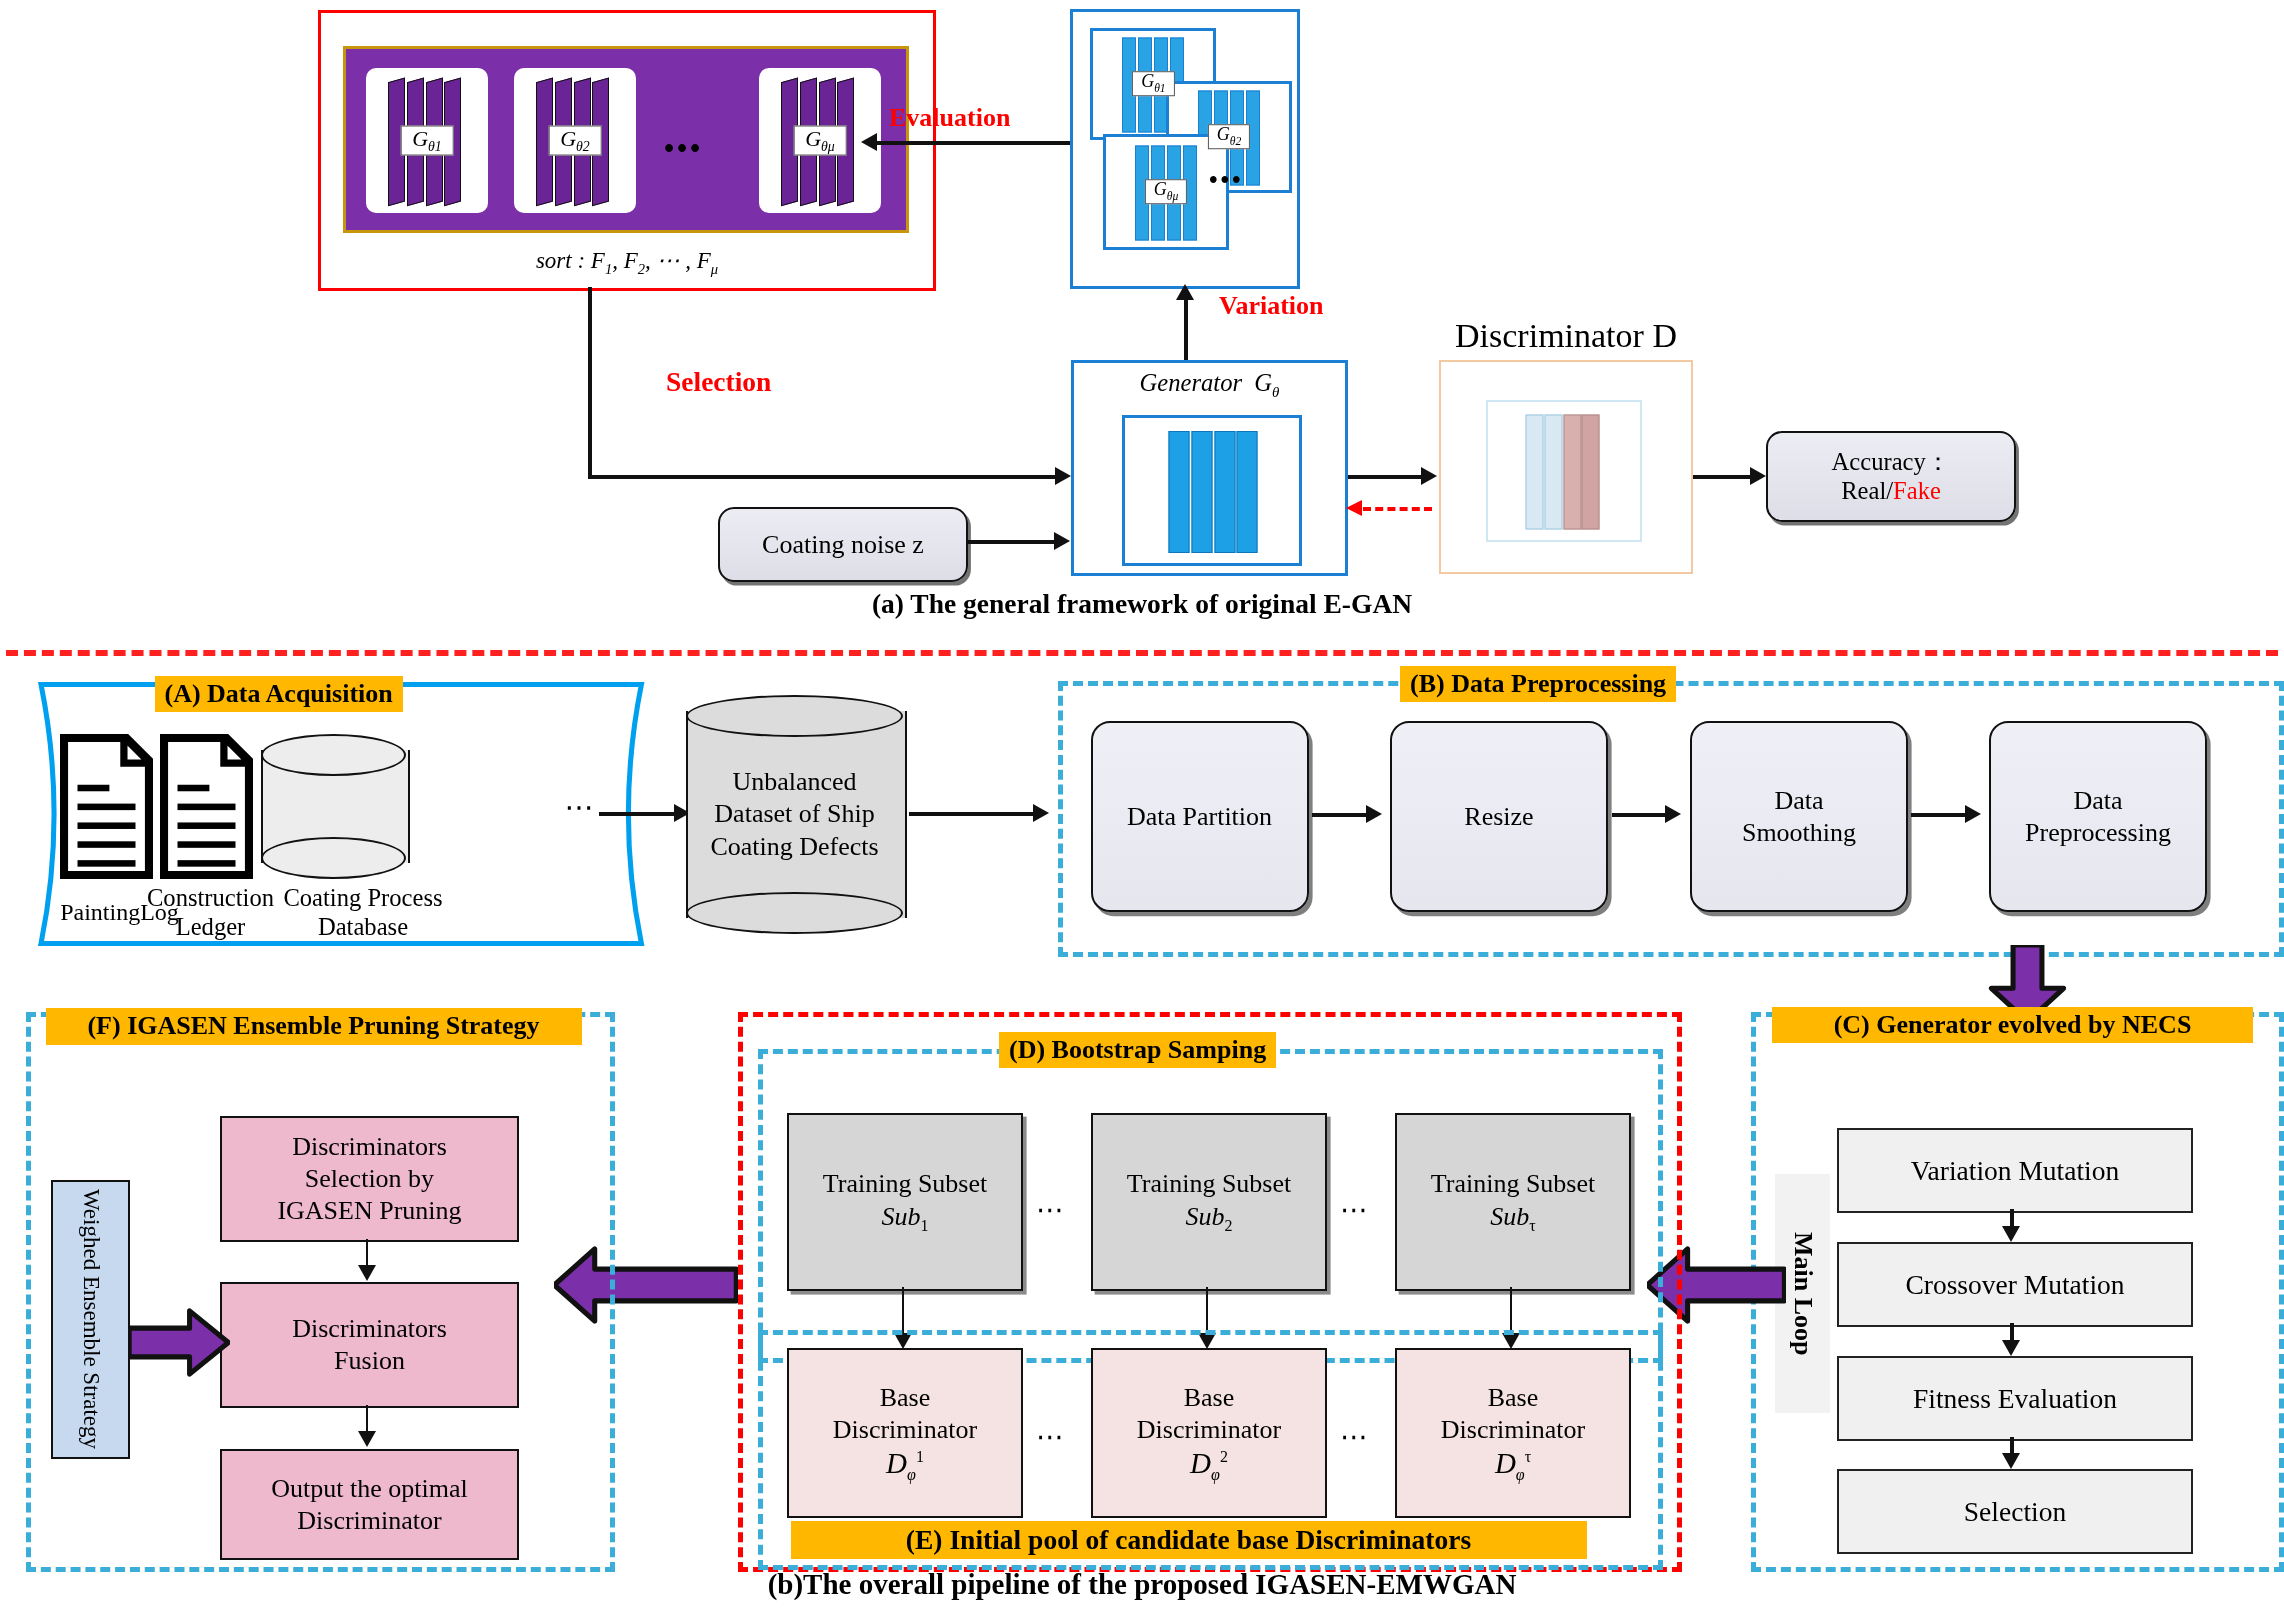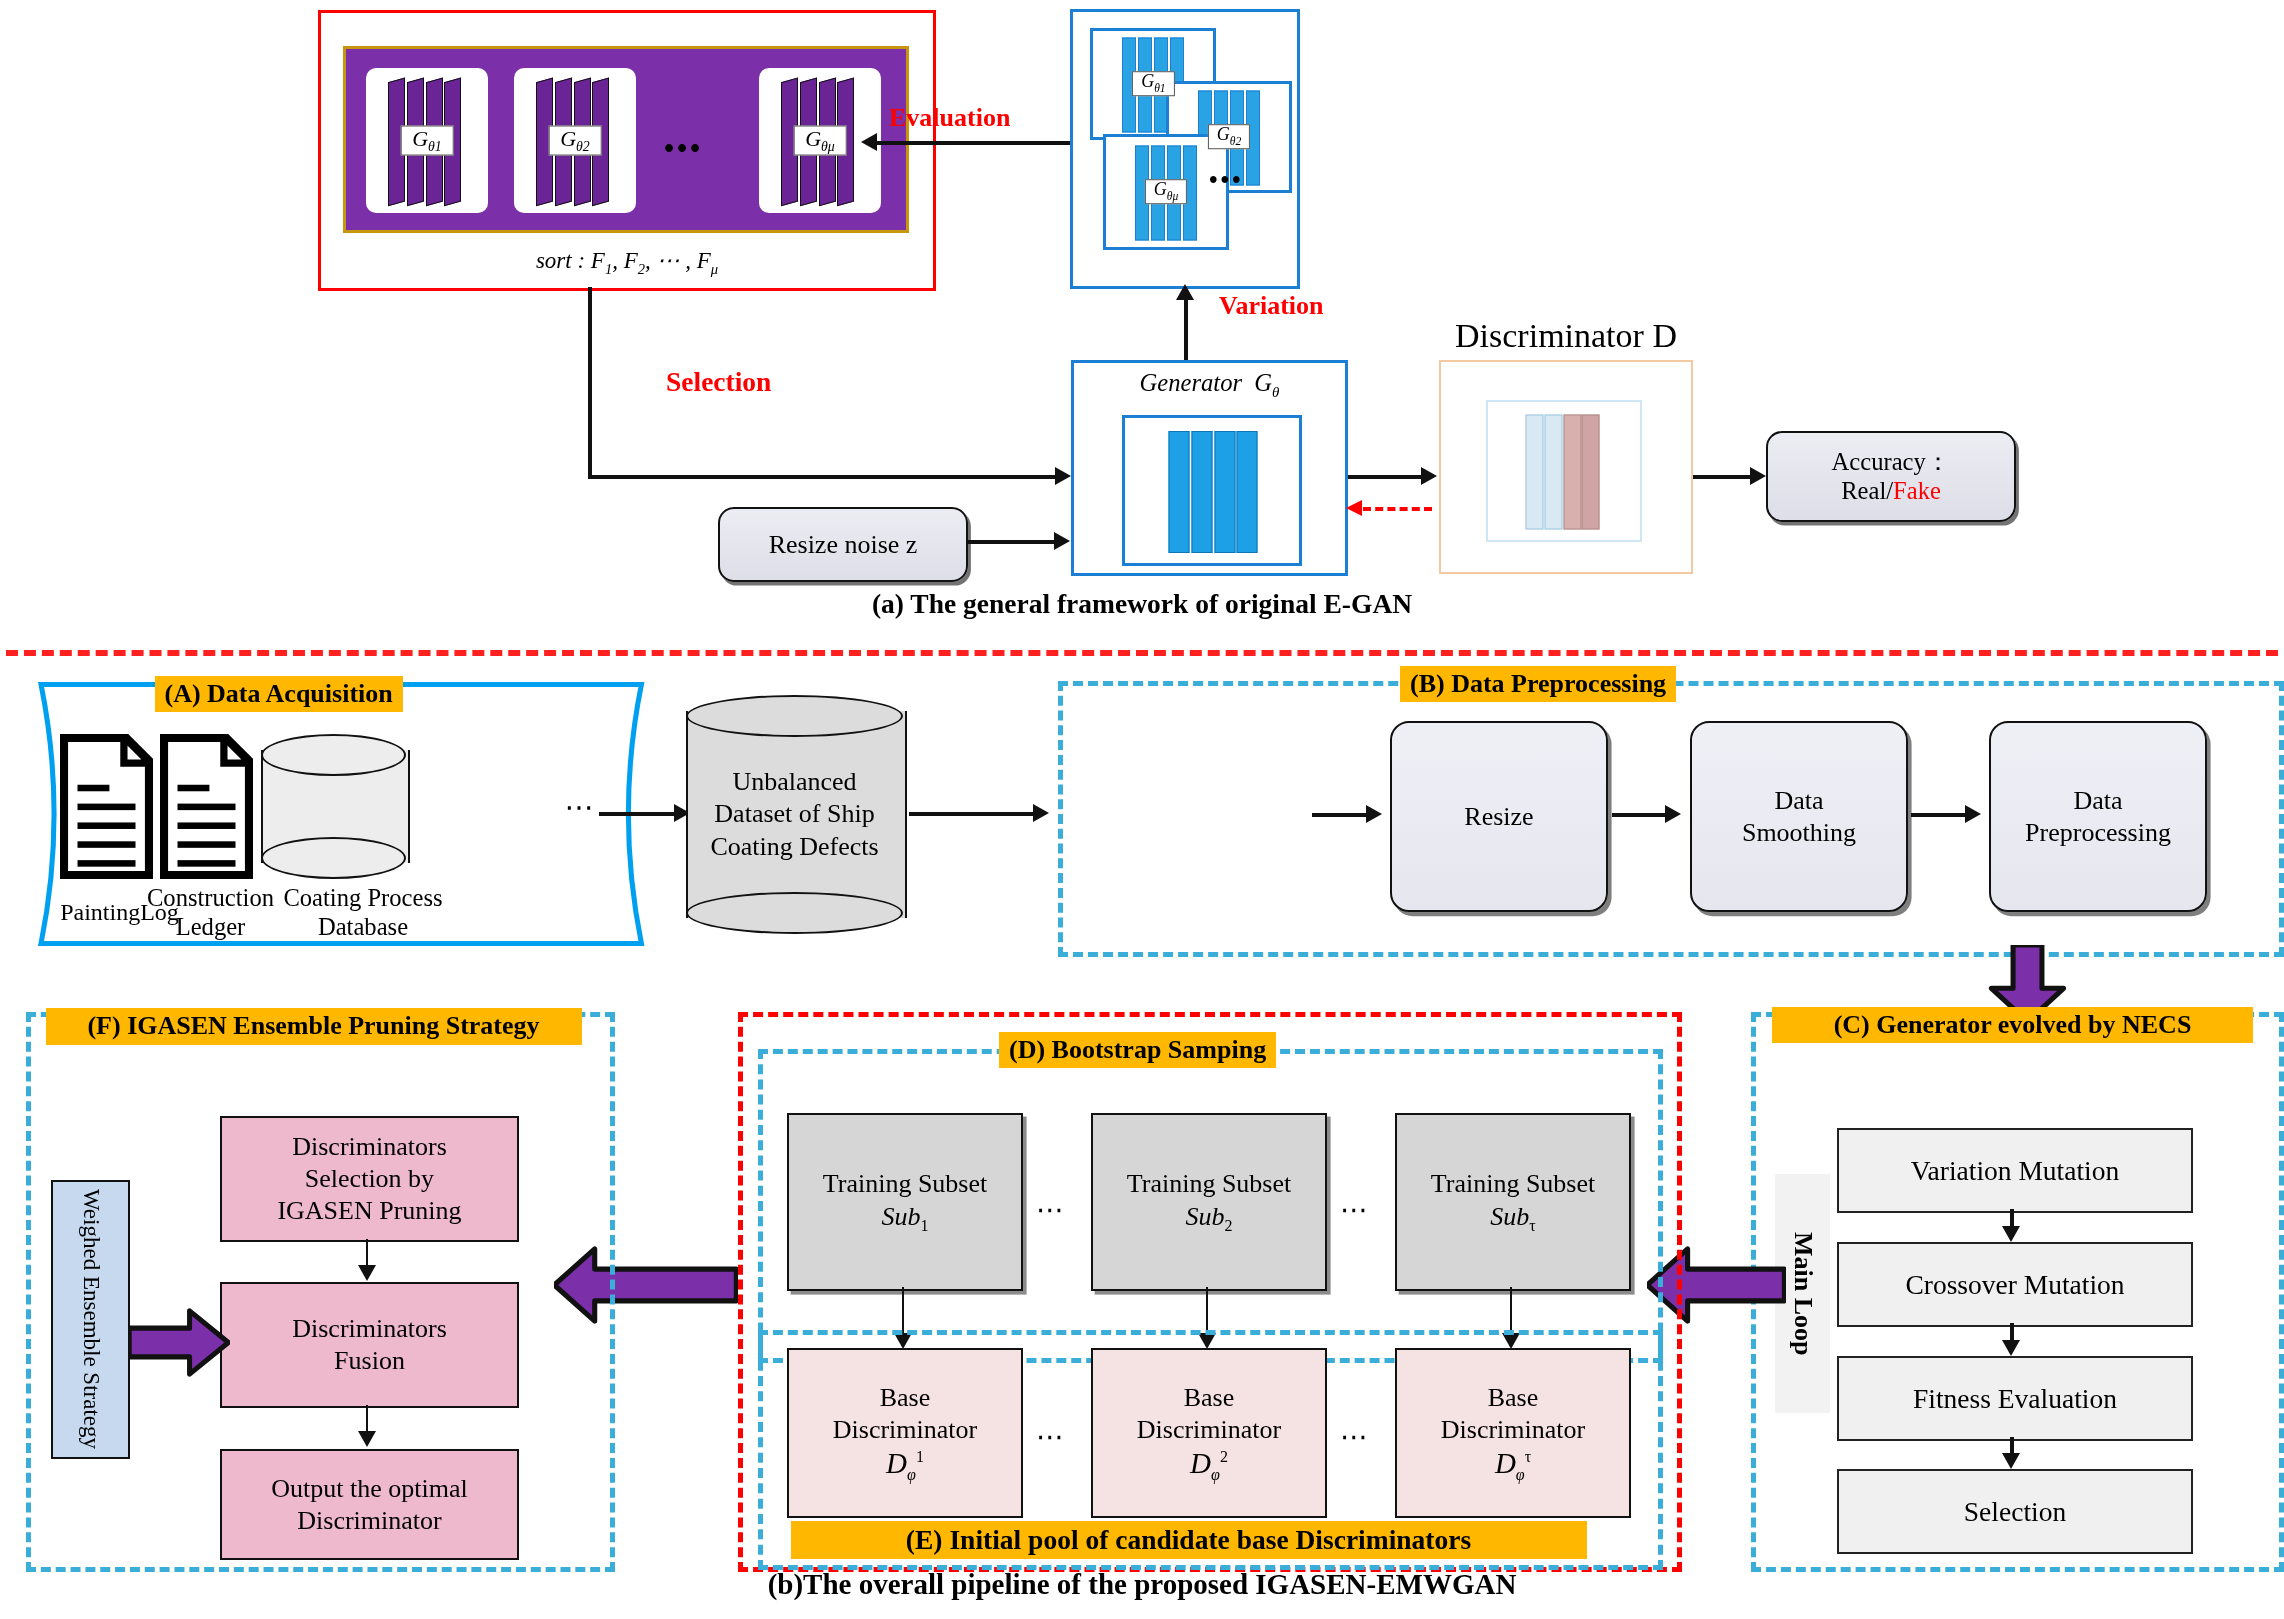--- a/index.html
+++ b/index.html
@@ -196,21 +196,21 @@
   <div id="gen-inner">
     <div id="gen-stack">
       <div class="sl" style="left:0"></div>
         <div class="sl" style="left:23px"></div>
       <div class="sl" style="left:46px"></div>
         <div class="sl" style="left:68px"></div>
     </div>
   </div>
 </div>
 
-<div class="abs pillbox ctr" id="noise-box">Resize noise z</div>
+<div class="abs pillbox ctr" id="noise-box">Coating noise z</div>
 <div class="abs ln" style="left:967px;top:540px;width:88px;height:3.6px"></div>
 <div class="abs ah ah-r" style="left:1054px;top:532px"></div>
 
 <div class="abs ln" style="left:1348px;top:475px;width:75px;height:3.6px"></div>
 <div class="abs ah ah-r" style="left:1421px;top:467px"></div>
 
 <div class="abs" style="left:1363px;top:507px;width:69px;height:0;border-top:4.3px dashed #ff0000"></div>
 <div class="abs ah ah-l-red" style="left:1346px;top:500px"></div>
 
 <div class="abs" id="disc-box">
@@ -299,20 +299,21 @@
     <div>Dataset of Ship</div>
     <div>Coating Defects</div>
   </div>
 </div>
 
 <div class="abs ln" style="left:909px;top:812px;width:127px;height:3.6px"></div>
 <div class="abs ah ah-r" style="left:1033px;top:804px"></div>
 
 <div class="abs dashbox" id="prep-box">
   <div class="goldlabel abs" style="left:337px;top:-20px">(B) Data Preprocessing</div>
+  <div class="prepcell ctr" style="left:27.5px">Data Partition</div>
   <div class="prepcell ctr" style="left:327px">Resize</div>
   <div class="prepcell ctr" style="left:627px;flex-direction:column">
       <span>Data</span>
       <span>Smoothing</span>
     </div>
   <div class="prepcell ctr" style="left:926px;flex-direction:column">
       <span>Data</span>
       <span>Preprocessing</span>
     </div>
 

